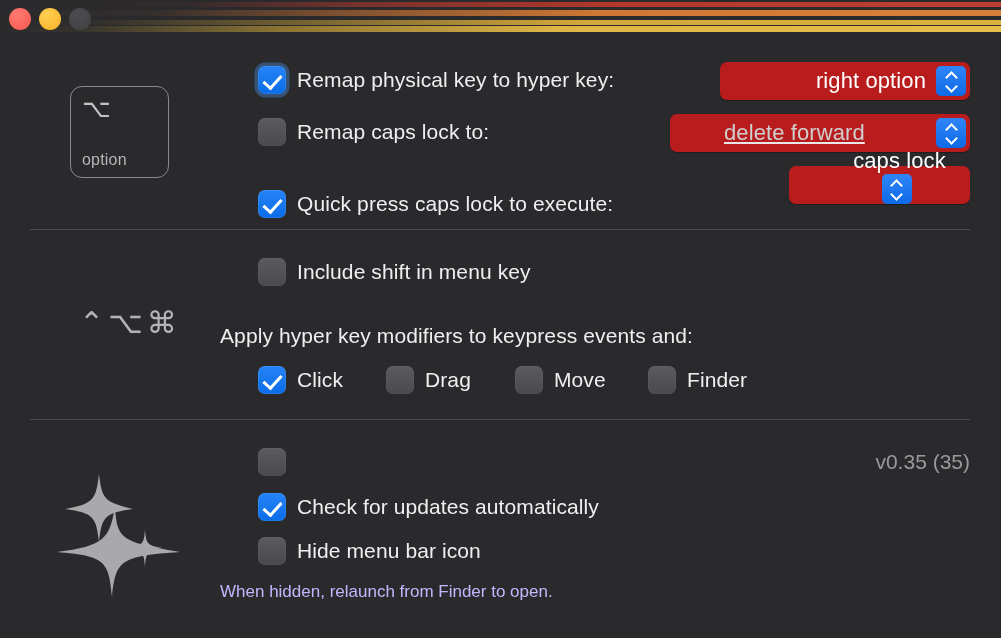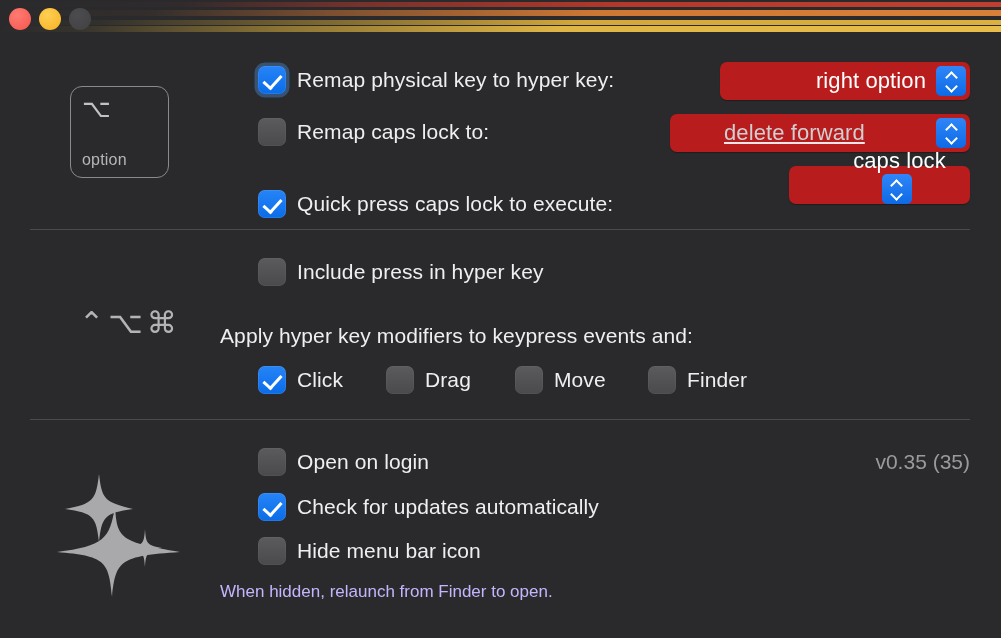--- a/index.html
+++ b/index.html
@@ -327,21 +327,21 @@
     </div>
 
     <div class="divider" id="divider-1"></div>
 
     <div class="section">
 
       <div class="gutter-icon" id="modifier-glyphs">⌃⌥⌘</div>
 
       <div class="row" style="left:220px; top:212px;">
         <div class="checkbox"></div>
-        <div class="row-label">Include press in hyper key</div>
+        <div class="row-label">Include shift in menu key</div>
       </div>
 
       <div class="plain-label" style="left:220px; top:278px;">Apply hyper key modifiers to keypress events and:</div>
 
       <div class="row" style="left:220px; top:320px;">
         <div class="checkbox checked"></div>
         <div class="row-label">Click</div>
       </div>
 
       <div class="row" style="left:348px; top:320px;">
@@ -370,21 +370,20 @@
           <path d="M60 40 C62 72 64 76 125 86 C64 90 61 95 57 131 C54 95 50 90 2 86 C50 80 55 72 60 40 Z" fill="#a9a9ab"></path>
 
           <path d="M44 8 C47 33 49 36 78 43 C49 47 47 51 44 76 C41 51 39 47 10 43 C39 38 41 33 44 8 Z" fill="#a9a9ab"></path>
 
           <path d="M90 63 C91 78 92 79 107 82 C92 85 91 87 90 101 C89 87 88 85 73 82 C88 79 89 78 90 63 Z" fill="#a9a9ab"></path>
         </svg>
       </div>
 
       <div class="row" style="left:220px; top:402px;">
         <div class="checkbox"></div>
-        <div class="row-label">Open on login</div>
       </div>
 
       <div class="version-label" style="right:31px; top:404px;">v0.35 (35)</div>
 
       <div class="row" style="left:220px; top:447px;">
         <div class="checkbox checked"></div>
         <div class="row-label">Check for updates automatically</div>
       </div>
 
       <div class="row" style="left:220px; top:491px;text-align:right;">

